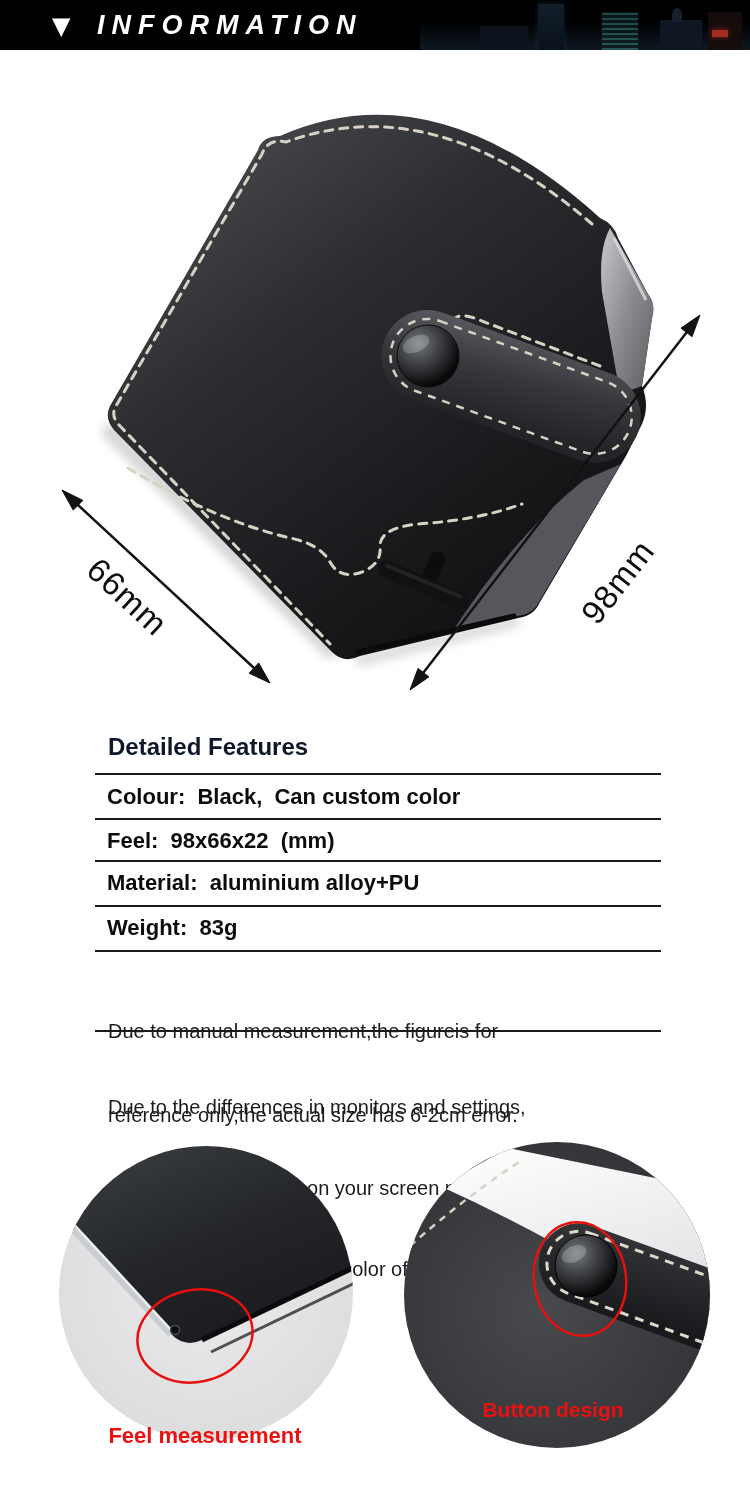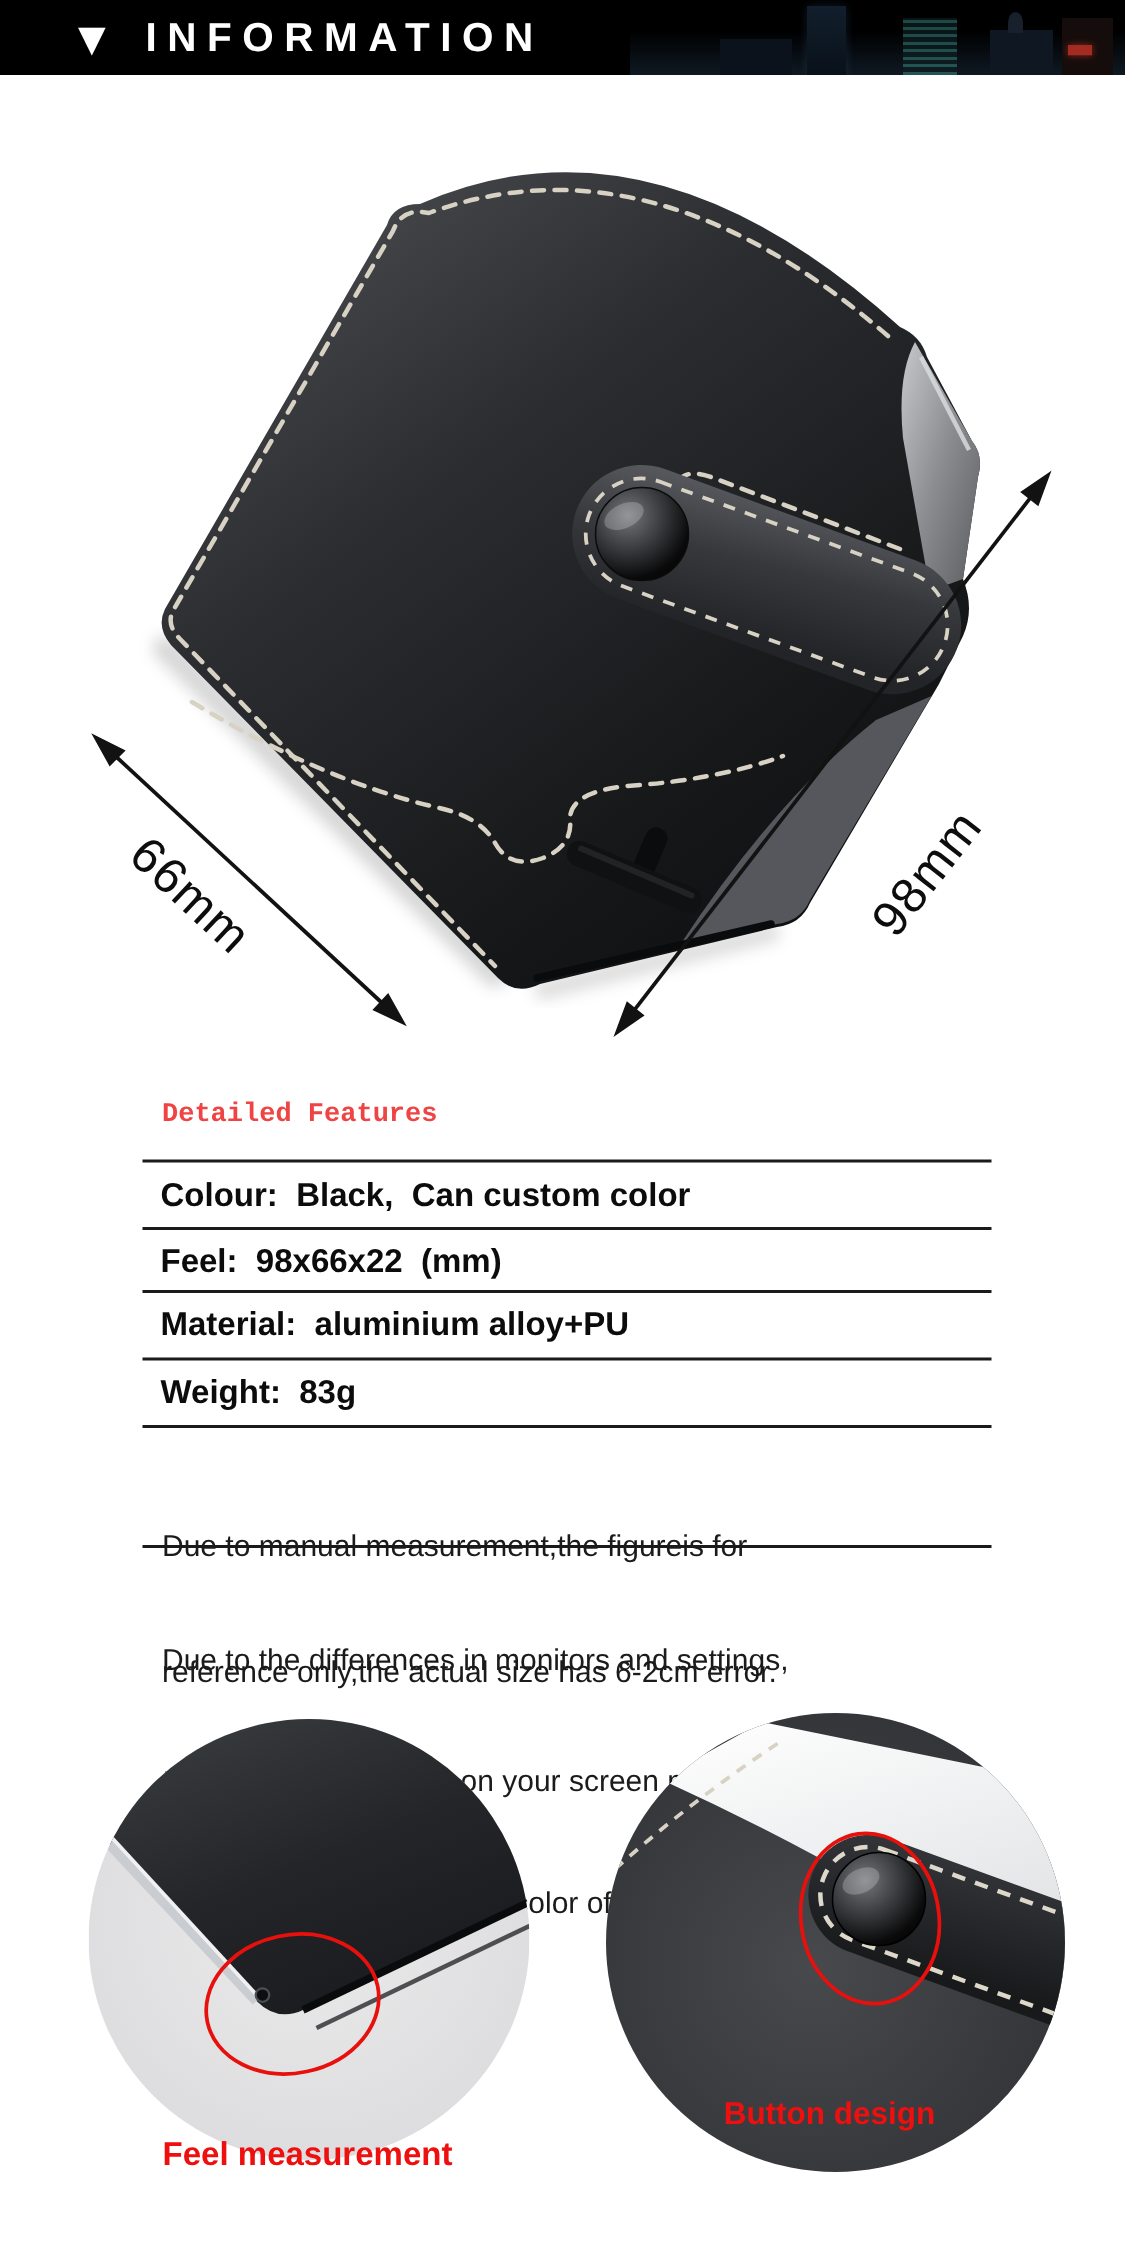--- a/index.html
+++ b/index.html
@@ -4,21 +4,21 @@
 <style>
   html,body{margin:0;padding:0;background:#ffffff;}
   .page{position:relative;width:750px;height:1500px;background:#fff;overflow:hidden;
         font-family:"Liberation Sans",sans-serif;color:#111;}
 
   
   .hdr{position:absolute;left:0;top:0;width:750px;height:50px;background:#000;overflow:hidden;}
   .hdr .tri{position:absolute;left:52px;top:0;height:50px;line-height:52px;color:#fff;
             font-size:24px;font-family:"DejaVu Sans",sans-serif;}
   .hdr .ttl{position:absolute;left:97px;top:0;height:50px;line-height:51px;color:#fff;
-            font-size:27px;font-weight:bold;letter-spacing:7px;white-space:pre;}
+            font-size:27px;font-weight:bold;letter-spacing:7px;white-space:pre;font-style:italic;}
   .city{position:absolute;right:0;top:0;width:330px;height:50px;opacity:.9;}
   .city div{position:absolute;}
   .c-glow{left:0;bottom:0;width:330px;height:30px;
           background:linear-gradient(to top,rgba(38,62,86,.45),rgba(20,30,44,0));}
   .c-t1{left:118px;top:4px;width:26px;height:46px;background:linear-gradient(#142231,#0b141e);
         box-shadow:0 0 6px rgba(70,120,170,.25);}
   .c-t2{left:182px;top:12px;width:36px;height:38px;
         background:repeating-linear-gradient(to top,rgba(60,150,140,.55) 0 2px,rgba(16,34,38,.7) 2px 5px);}
   .c-t3{left:240px;top:20px;width:42px;height:30px;background:#101a26;}
   .c-t4{left:288px;top:12px;width:34px;height:38px;background:#180f0e;}
@@ -29,21 +29,21 @@
 
   
   .photo-main{position:absolute;left:0;top:60px;width:750px;height:660px;}
   .dim-label{position:absolute;width:140px;text-align:center;font-size:33px;color:#0d0d0d;
              letter-spacing:1px;}
   .dim-w{left:57px;top:578px;transform:rotate(43deg);}
   .dim-l{left:548px;top:563px;transform:rotate(-52deg);}
 
   
   .rule{position:absolute;left:95px;width:566px;height:2px;background:#1a1a1a;}
-  .f-title{position:absolute;left:108px;top:733px;font-size:18px;font-weight:bold;color:#ef4444;font-family:Liberation Mono, monospace;}
+  .f-title{position:absolute;left:108px;top:733px;font-size:24px;font-weight:bold;color:#0f172a;}
   .f-row{position:absolute;left:107px;height:36px;line-height:36px;font-size:22px;
          font-weight:bold;color:#0c0c0c;white-space:pre;}
   .f-note{position:absolute;left:108px;font-size:20px;color:#1b1b1b;white-space:pre;}
   .n1{top:961px;line-height:28px;}
   .n2{top:1040px;line-height:27px;}
 
   
   .circ{position:absolute;border-radius:50%;overflow:hidden;}
   .circ-left{left:59px;top:1146px;width:294px;height:294px;}
   .circ-right{left:404px;top:1142px;width:306px;height:306px;}

